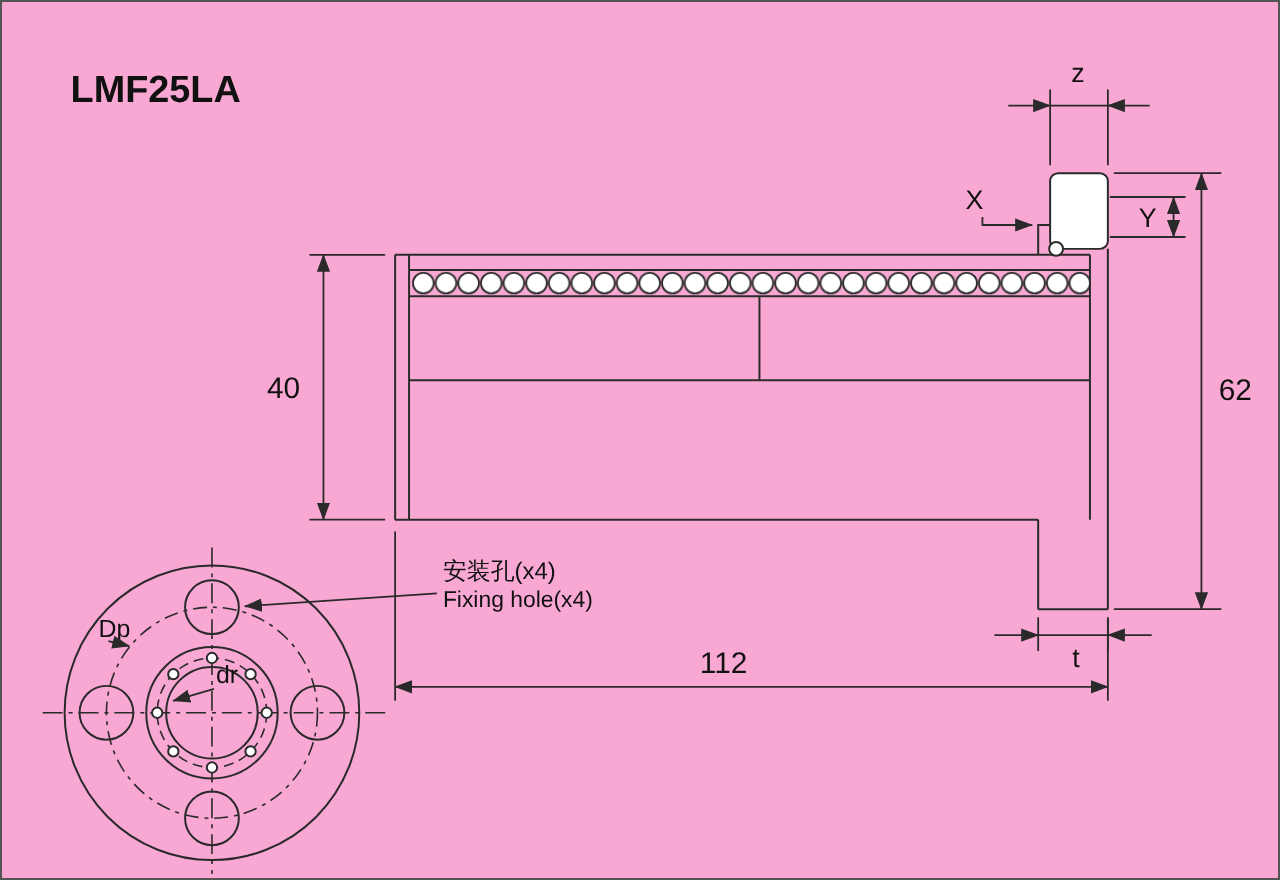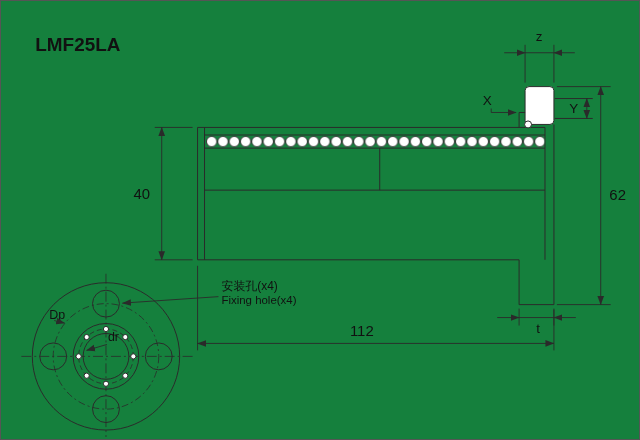--- a/index.html
+++ b/index.html
@@ -1,18 +1,18 @@
 <!DOCTYPE html>
 <html><head>
 <meta charset="utf-8">
 <style>
   html,body { margin:0; padding:0; background:#ffffff; }
   .frame {
     width:640px; height:440px; box-sizing:border-box;
-    border:1px solid #555; background:#15803d; overflow:hidden;
+    border:1px solid #555; background:#f9a8d4; overflow:hidden;
   }
   svg { display:block; width:100%; height:100%; }
   .ln   { stroke:#2a2a2a; stroke-width:1; fill:none; }
   .fillw{ fill:#ffffff; }
   .cl   { stroke:#2a2a2a; stroke-width:0.8; fill:none; stroke-dasharray:10 3 2 3; }
   .bc   { stroke:#2a2a2a; stroke-width:0.8; fill:none; stroke-dasharray:7 3 2 3; }
   .pc   { stroke:#2a2a2a; stroke-width:0.8; fill:none; stroke-dasharray:5 3; }
   .dimln{ stroke:#2a2a2a; stroke-width:0.9; fill:none; }
   text  { font-family:"Liberation Sans", sans-serif; fill:#111111; stroke:none; }
   .title{ font-size:19px; font-weight:600; }

